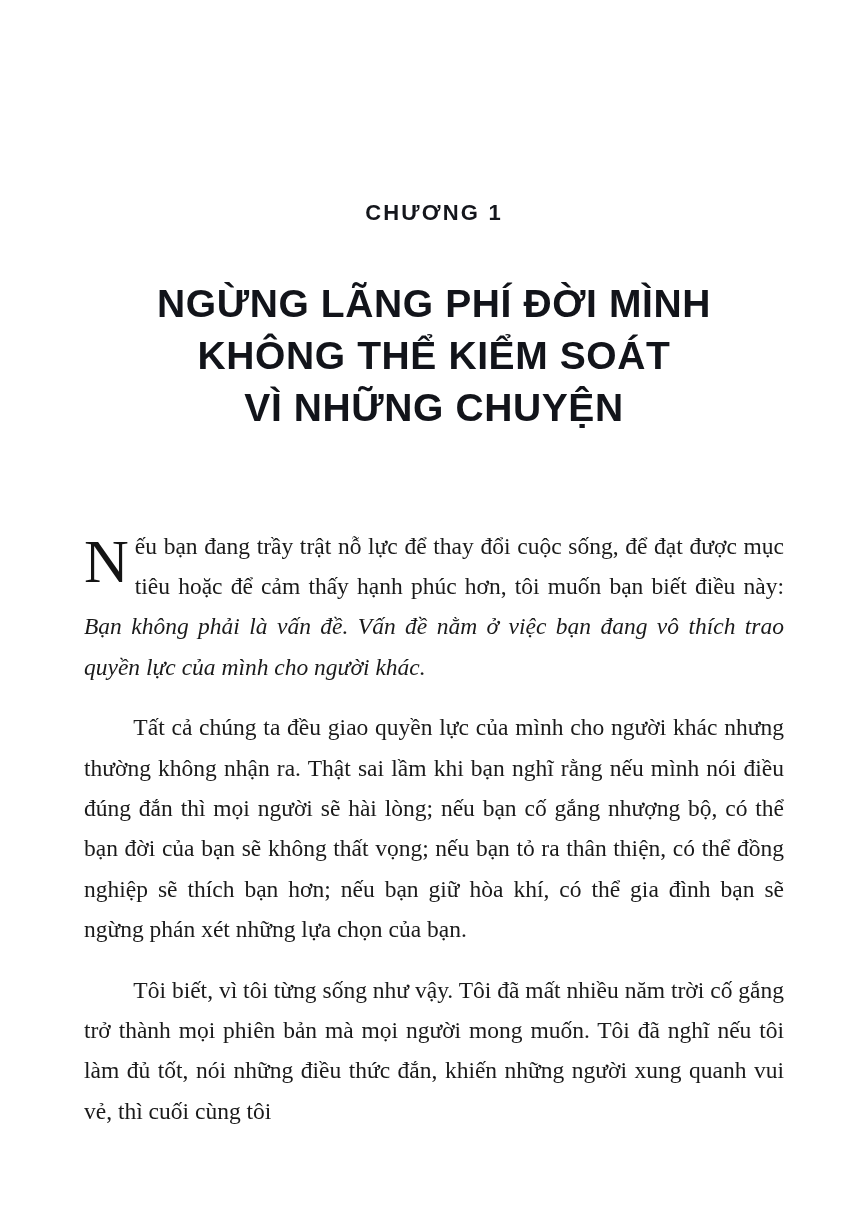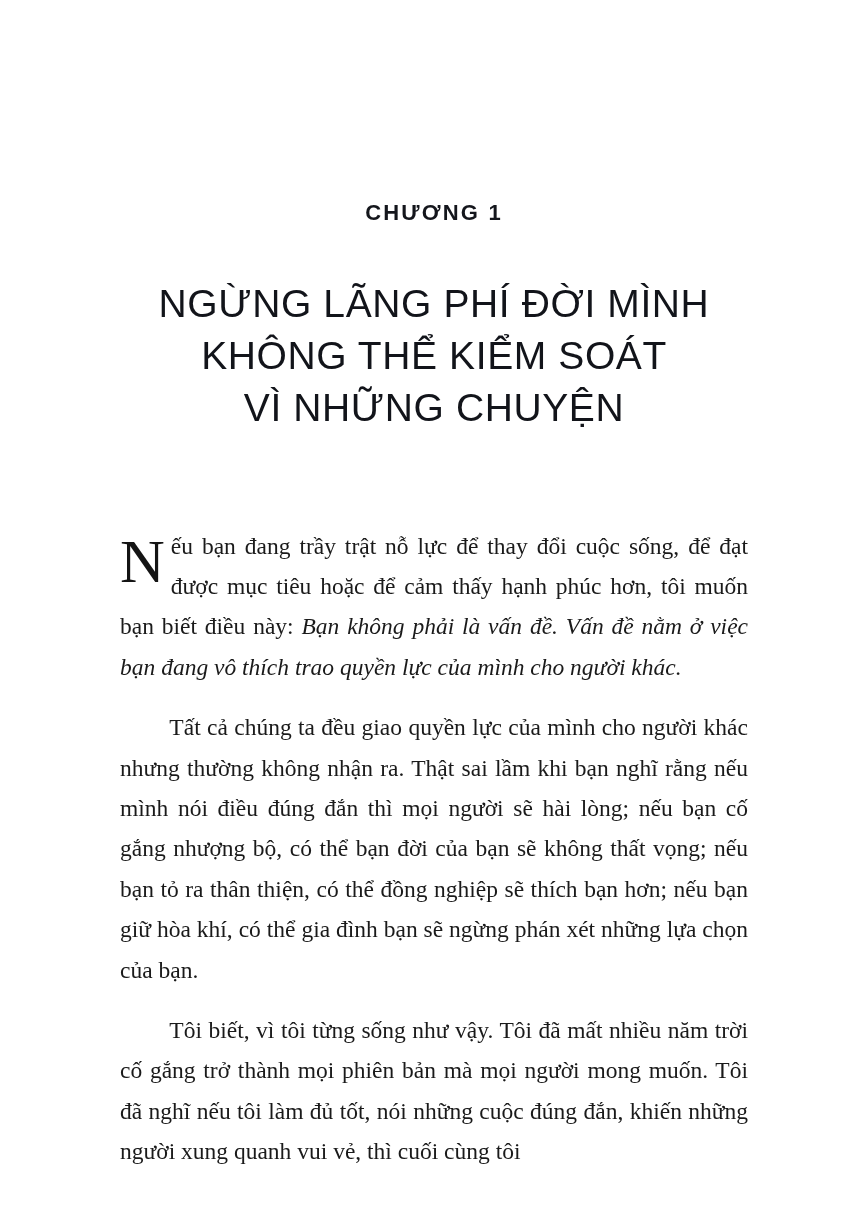--- a/index.html
+++ b/index.html
@@ -12,42 +12,42 @@
     height: 1228px;
     overflow: hidden;
     font-family: "Liberation Serif", "DejaVu Serif", serif;
     color: #1b1b1b;
   }
   .page {
     position: relative;
     width: 868px;
     height: 1164px;
     box-sizing: border-box;
-    padding: 0 120px;
+    padding: 0 84px;
     background: #ffffff;
   }
 
   
   .chapter-head {
     text-align: center;
     padding-top: 200px;
   }
   .chapter-label {
     font-family: "Liberation Sans", "DejaVu Sans", sans-serif;
     font-size: 22px;
     letter-spacing: 2.2px;
     font-weight: 600;
     color: #14161c;
     margin: 0 0 52px 0;
     text-transform: uppercase;
   }
   .chapter-title {
     font-family: "Liberation Sans", "DejaVu Sans", sans-serif;
     font-size: 39px;
-    font-weight: 400;
+    font-weight: 700;
     line-height: 1.33;
     letter-spacing: 0.6px;
     color: #12141a;
     margin: 0;
     text-transform: uppercase;
   }
   .chapter-title .tline {
     display: block;
     white-space: nowrap;
   }
@@ -100,16 +100,16 @@
   </div>
 
   <div class="body-copy">
 
     <p class="para">
       <span class="dropcap">N</span><span>ếu bạn đang trầy trật nỗ lực để thay đổi cuộc sống, để đạt được mục tiêu hoặc để cảm thấy hạnh phúc hơn, tôi muốn bạn biết điều này: </span><em class="it">Bạn không phải là vấn đề. Vấn đề nằm ở việc bạn đang vô thích trao quyền lực của mình cho người khác.</em>
     </p>
 
     <p class="para indent">Tất cả chúng ta đều giao quyền lực của mình cho người khác nhưng thường không nhận ra. Thật sai lầm khi bạn nghĩ rằng nếu mình nói điều đúng đắn thì mọi người sẽ hài lòng; nếu bạn cố gắng nhượng bộ, có thể bạn đời của bạn sẽ không thất vọng; nếu bạn tỏ ra thân thiện, có thể đồng nghiệp sẽ thích bạn hơn; nếu bạn giữ hòa khí, có thể gia đình bạn sẽ ngừng phán xét những lựa chọn của bạn.</p>
 
-    <p class="para indent">Tôi biết, vì tôi từng sống như vậy. Tôi đã mất nhiều năm trời cố gắng trở thành mọi phiên bản mà mọi người mong muốn. Tôi đã nghĩ nếu tôi làm đủ tốt, nói những cuộc đúng đắn, khiến những người xung quanh vui vẻ, thì cuối cùng tôi</p>
+    <p class="para indent">Tôi biết, vì tôi từng sống như vậy. Tôi đã mất nhiều năm trời cố gắng trở thành mọi phiên bản mà mọi người mong muốn. Tôi đã nghĩ nếu tôi làm đủ tốt, nói những điều thức đắn, khiến những người xung quanh vui vẻ, thì cuối cùng tôi</p>
 
   </div>
 </div>
 
 </body></html>

